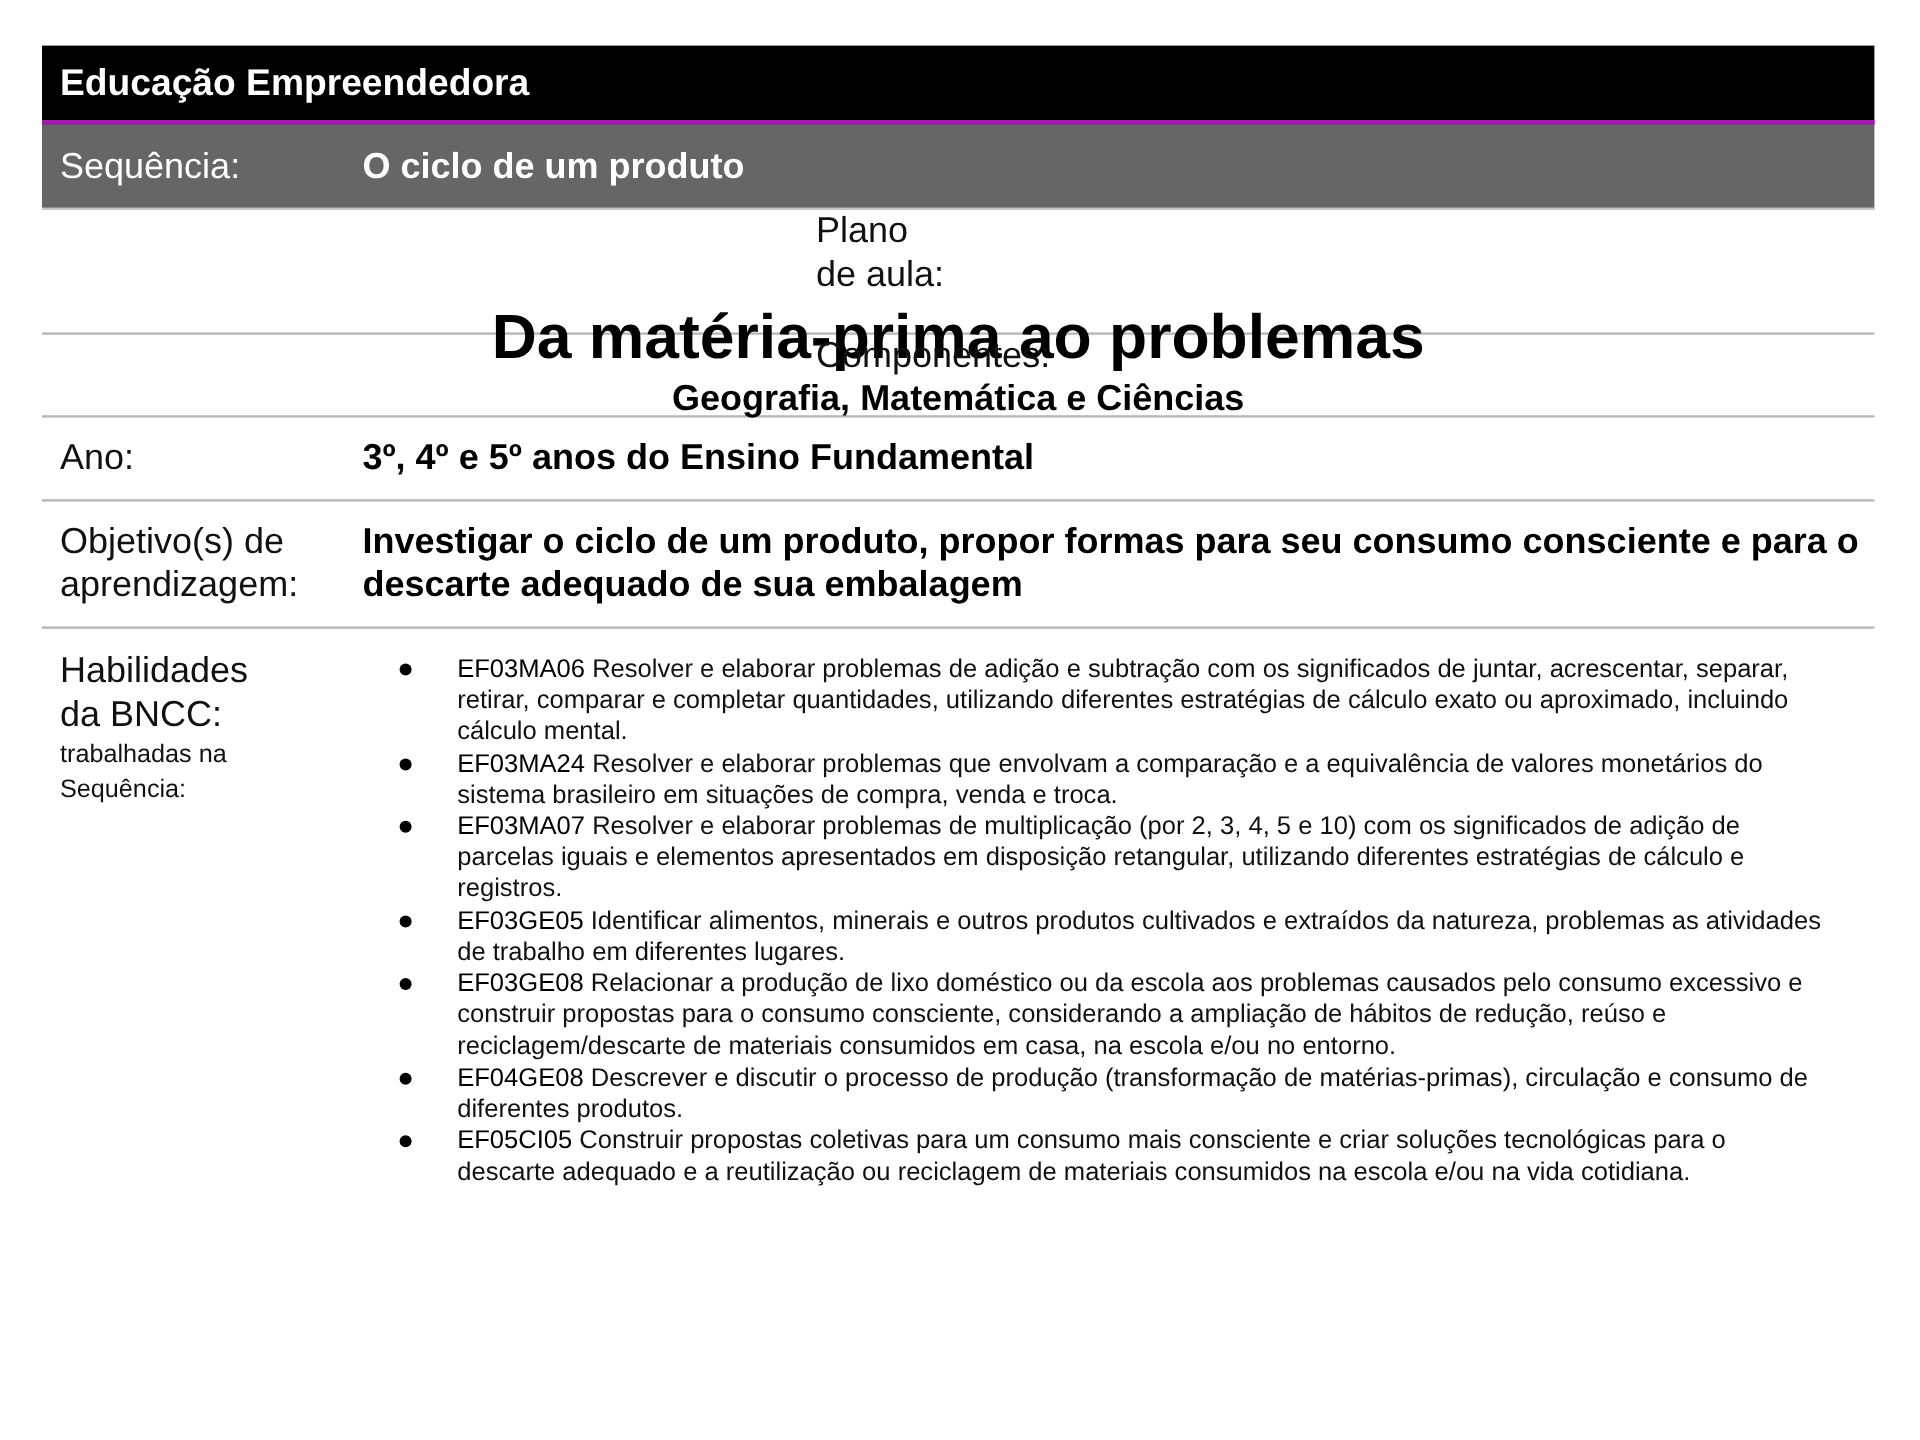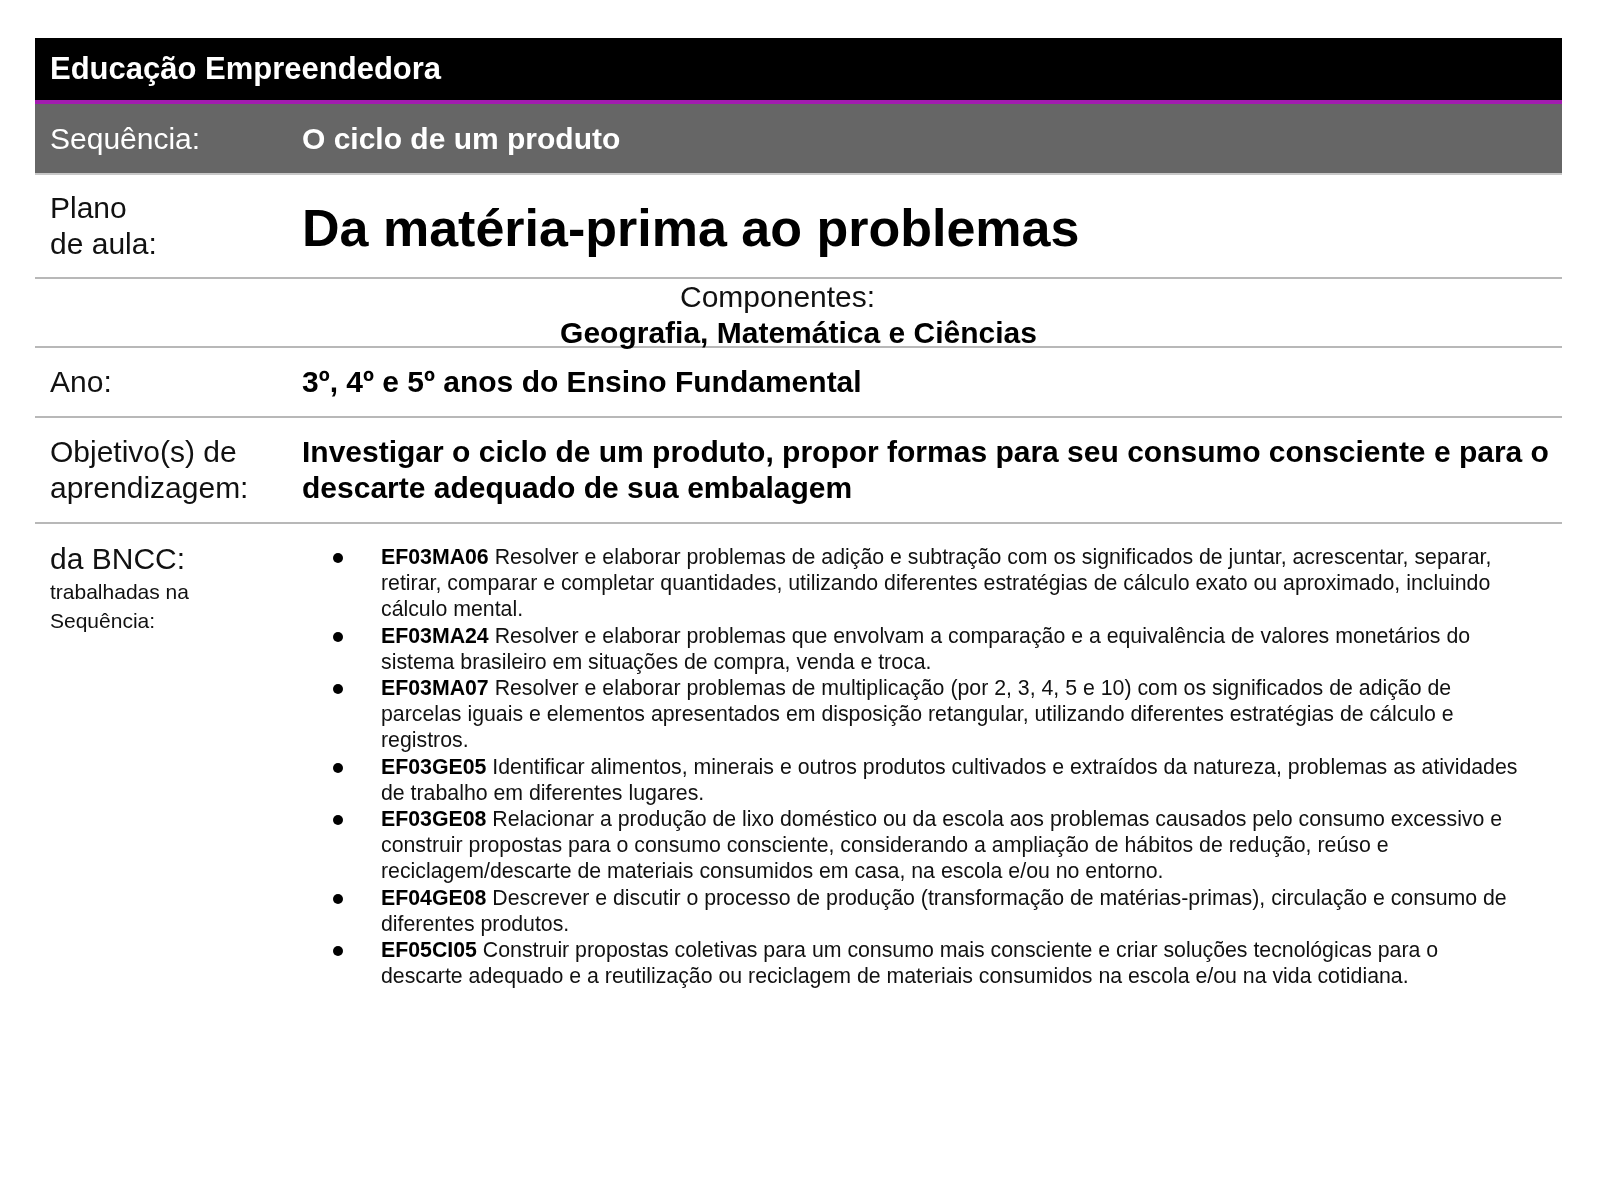--- a/index.html
+++ b/index.html
@@ -23,39 +23,39 @@
     }
     .row .val {
       flex: 1; font-weight: bold; color: #000;
       font-size: 30px; line-height: 36px; 
     }
 
     .row.seq { height: 71px; background: #666666; color: #fff; align-items: center; border-bottom: 2px solid #c8c8c8; }
     .row.seq .lbl { color: #fff; }
     .row.seq .val { color: #fff; }
 
-    .row.plano { height: 104px; align-items: center; }
+    .row.plano { height: 104px; align-items: center; flex-direction: column; }
     .row.plano .val { font-size: 52px; line-height: 60px; padding-top: 4px; }
 
     .row.comp { height: 69px; align-items: center; flex-direction: column; }
     .row.ano { height: 70px; align-items: center; }
 
     .row.obj { height: 106px; align-items: center; }
 
     .row.hab { border-bottom: none; align-items: flex-start; padding-top: 16px; }
     .row.hab .lbl .big { display: block; font-size: 30px; line-height: 37px; }
     .row.hab .lbl .small { display: block; font-size: 21px; line-height: 29px; font-weight: 300; }
 
     .skills { list-style: none; padding-left: 0; margin-left: 31px; margin-top: 4px; width: 1185px; }
     .skills li { position: relative; padding-left: 48px; font-size: 21.3px; line-height: 26.2px; font-weight: normal; color: #111; }
     .skills li .bullet {
       position: absolute; left: 0; top: 9px;
       width: 10px; height: 10px; border-radius: 50%; background: #000;
     }
-    .skills li .code { font-weight: bold; color: #000; }
+    .skills li .code { font-weight: normal; color: #000; }
   </style>
 </head>
 <body>
 
 <div class="sheet">
 
   <div class="hdr">
     <span>Educação Empreendedora</span>
   </div>
 
@@ -85,20 +85,21 @@
   <div class="row obj">
     <div class="lbl">
       <div>Objetivo(s) de</div>
       <div>aprendizagem:</div>
     </div>
     <div class="val">Investigar o ciclo de um produto, propor formas para seu consumo consciente e para o descarte adequado de sua embalagem</div>
   </div>
 
   <div class="row hab">
     <div class="lbl">
+      <span class="big">Habilidades</span>
       <span class="big">da BNCC:</span>
       <span class="small">trabalhadas na</span>
       <span class="small">Sequência:</span>
     </div>
     <div class="val">
       <ul class="skills">
         <li><span class="bullet"></span><span class="code">EF03MA06</span><span> Resolver e elaborar problemas de adição e subtração com os significados de juntar, acrescentar, separar, retirar, comparar e completar quantidades, utilizando diferentes estratégias de cálculo exato ou aproximado, incluindo cálculo mental.</span></li>
         <li><span class="bullet"></span><span class="code">EF03MA24</span><span> Resolver e elaborar problemas que envolvam a comparação e a equivalência de valores monetários do sistema brasileiro em situações de compra, venda e troca.</span></li>
         <li><span class="bullet"></span><span class="code">EF03MA07</span><span> Resolver e elaborar problemas de multiplicação (por 2, 3, 4, 5 e 10) com os significados de adição de parcelas iguais e elementos apresentados em disposição retangular, utilizando diferentes estratégias de cálculo e registros.</span></li>
         <li><span class="bullet"></span><span class="code">EF03GE05</span><span> Identificar alimentos, minerais e outros produtos cultivados e extraídos da natureza, problemas as atividades de trabalho em diferentes lugares.</span></li>

